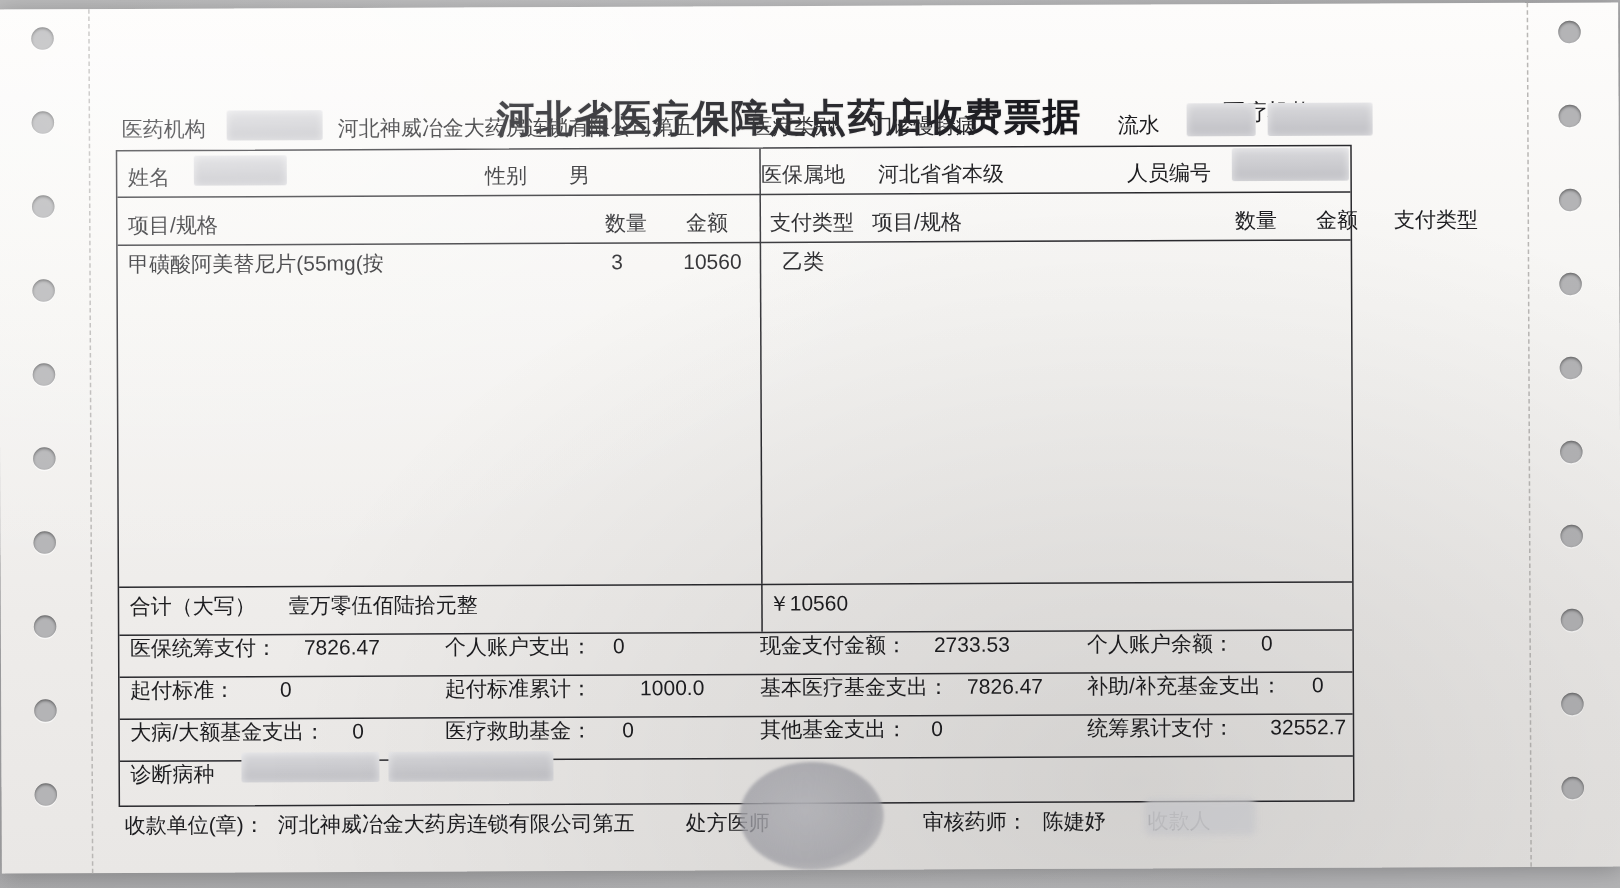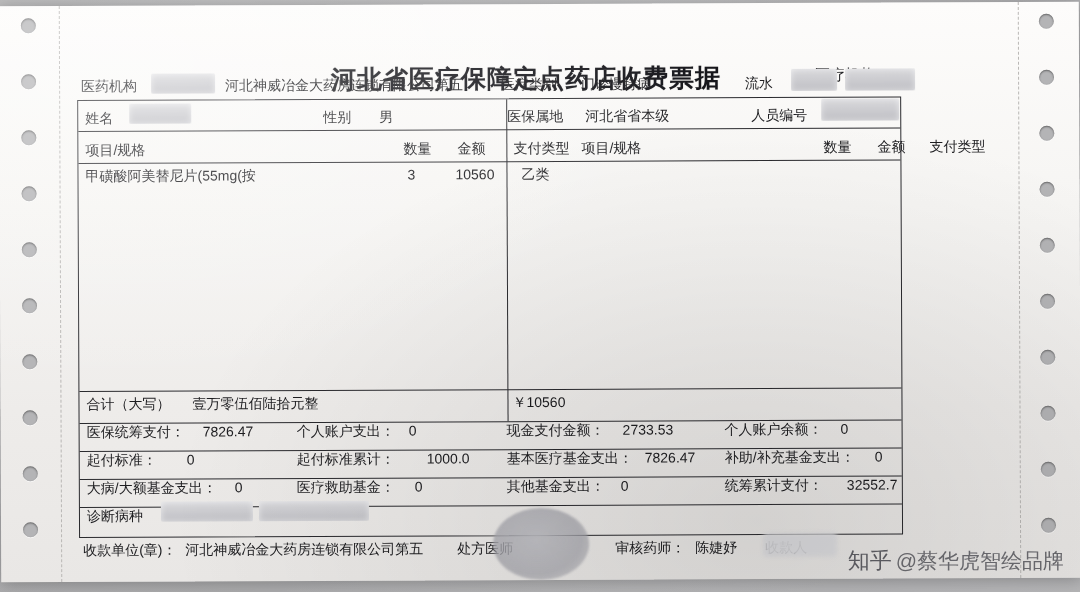--- a/index.html
+++ b/index.html
@@ -302,16 +302,13 @@
       <div class="cell" style="left:382px; top:500px;">处方医师</div>
       <div class="cell" style="left:540px; top:500px;">审核药师：</div>
       <div class="cell" style="left:620px; top:500px;">陈婕妤</div>
       <div class="cell" style="left:690px; top:500px;">收款人</div>
       <div class="blur-soft" style="left:688px; top:494px; width:74px; height:24px;"></div>
 
       <div class="stamp" style="left:418px; top:468px;"></div>
     </div>
   </div>
 
-  <div class="watermark">
-    <span class="zh">知乎</span><span>@蔡华虎智绘品牌</span>
-  </div>
 </div>
 
 </body></html>

